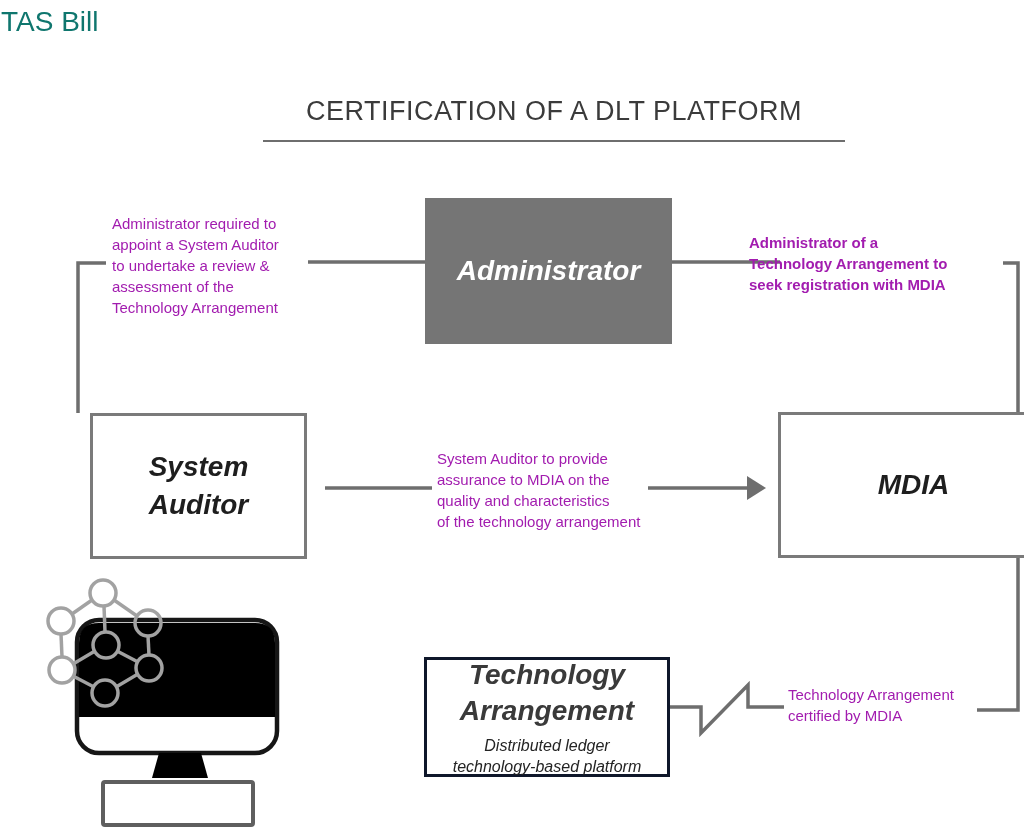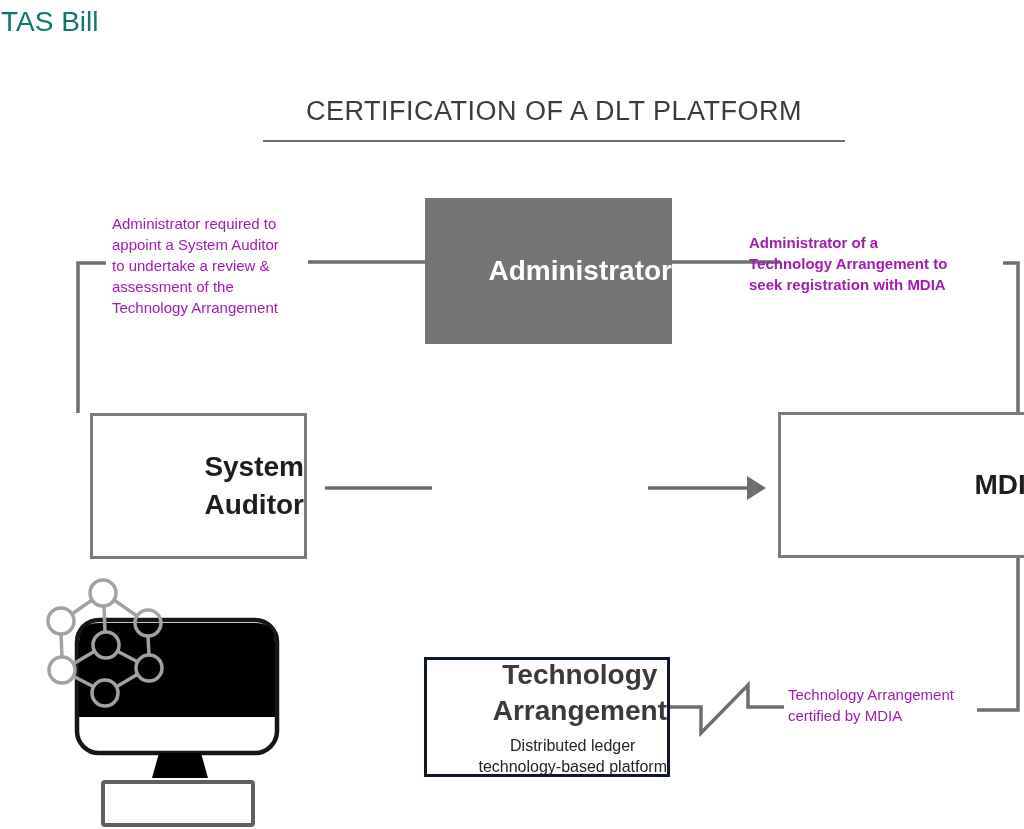--- a/index.html
+++ b/index.html
@@ -5,22 +5,22 @@
   html,body{margin:0;padding:0;background:#ffffff;}
   body{font-family:"Liberation Sans", sans-serif;color:#3a3a3a;}
   .canvas{position:relative;width:1024px;height:829px;background:#ffffff;overflow:hidden;}
 
   .watermark{position:absolute;left:1px;top:6px;font-size:28px;color:#0f766e;letter-spacing:0px;}
 
   .title{position:absolute;left:263px;top:96px;width:582px;text-align:center;
          font-size:27px;letter-spacing:0.5px;color:#3b3b3b;white-space:nowrap;}
   .title-underline{position:absolute;left:263px;top:140px;width:582px;height:2px;background:#6e6e6e;}
 
-  .node-box{position:absolute;display:flex;flex-direction:column;align-items:flex-end;justify-content:center;
-            box-sizing:border-box;text-align:center;}
+  .node-box{position:absolute;display:flex;flex-direction:column;align-items:center;justify-content:center;
+            box-sizing:border-box;text-align:center;font-style:italic;}
   .box-label{font-weight:bold;font-size:28px;line-height:38px;white-space:pre-line;}
 
   .admin-box{left:425px;top:198px;width:247px;height:146px;background:#757575;}
   .admin-box .box-label{color:#ffffff;}
 
   .outline-box{background:#ffffff;border:3px solid #7a7a7a;color:#1e1e1e;}
   .sa-box{left:90px;top:413px;width:217px;height:146px;}
   .mdia-box{left:778px;top:412px;width:271px;height:146px;}
 
   .ta-box{left:424px;top:629px;width:246px;height:120px;border:3px solid #0f172a;margin-top:28px;}
@@ -93,20 +93,24 @@
   <div class="title-underline"></div>
 
   <div class="note note-left">Administrator required to
 appoint a System Auditor
 to undertake a review &amp;
 assessment of the
 Technology Arrangement</div>
   <div class="note note-right">Administrator of a
 Technology Arrangement to
 seek registration with MDIA</div>
+  <div class="note note-mid">System Auditor to provide
+assurance to MDIA on the
+quality and characteristics
+of the technology arrangement</div>
   <div class="note note-cert">Technology Arrangement
 certified by MDIA</div>
 
   <div class="node-box admin-box">
     <div class="box-label">Administrator</div>
   </div>
 
   <div class="node-box outline-box sa-box">
     <div class="box-label">System
 Auditor</div>

